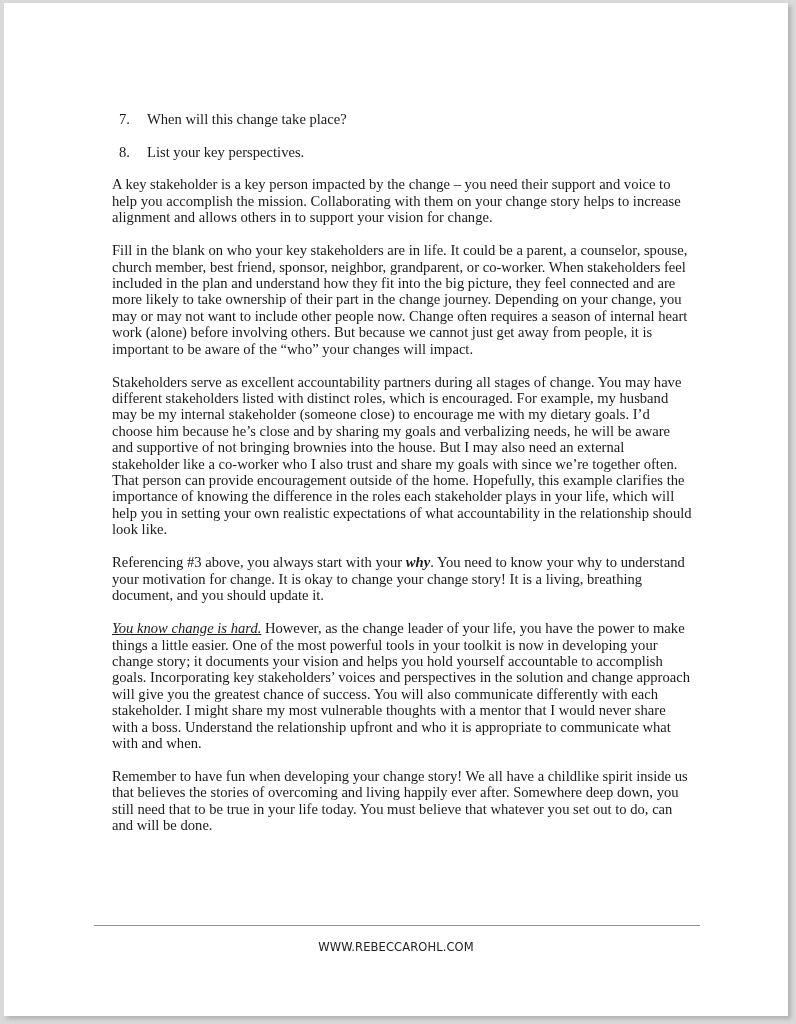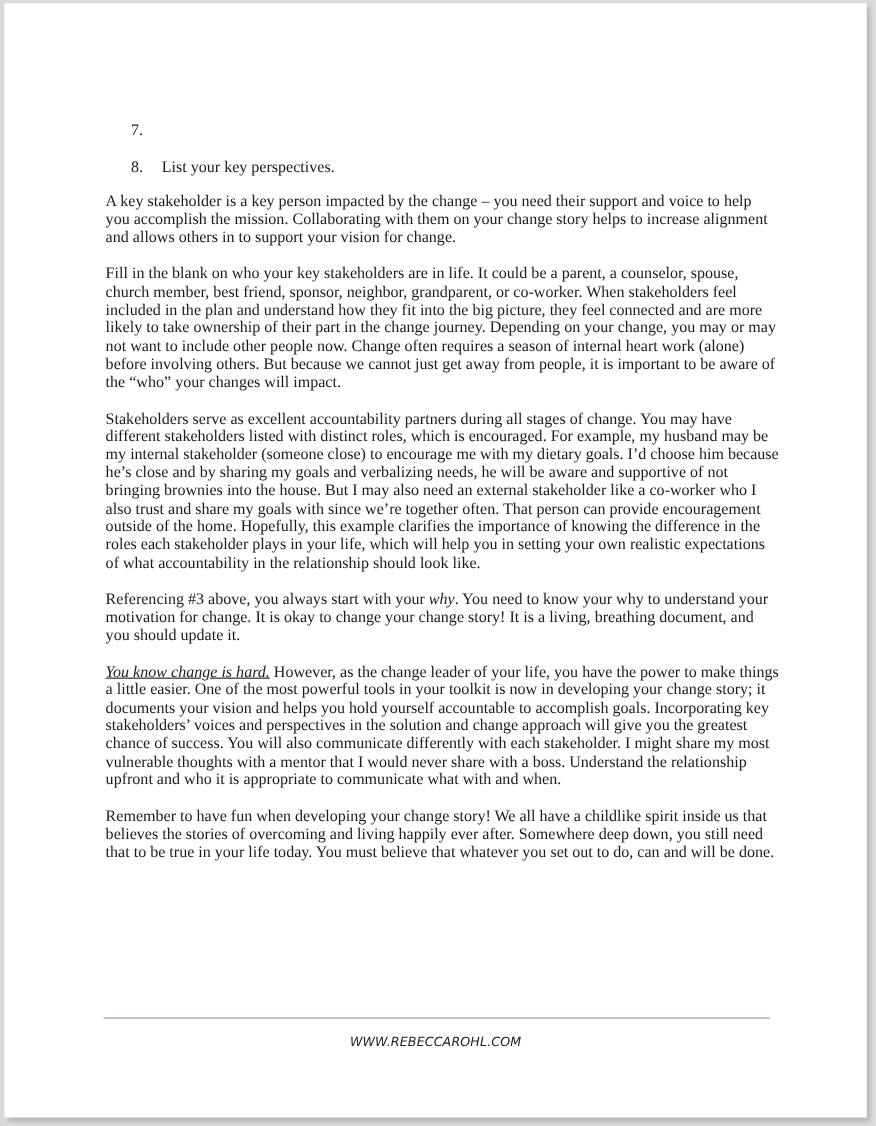--- a/index.html
+++ b/index.html
@@ -42,60 +42,60 @@
     }
     .list-num {
       width: 24px;
       padding-left: 23px;
       flex: 0 0 auto;
     }
     .list-text {
       padding-left: 4px;
     }
     .para {
-      margin: 0;
+      margin: 16px;
     }
     .list {
       margin-bottom: 15px;
     }
     .para + .para {
       margin-top: 16.6px;
     }
     .para em { font-style: italic; text-decoration: underline; }
-    .para strong.emph { font-style: italic; font-weight: normal; }
+    .para strong.emph { font-style: italic; font-weight: bold; }
     .footer-rule {
       position: absolute;
       left: 90px;
       top: 922px;
       width: 606px;
       height: 0;
       border-top: 1px solid #7d95ad;
     }
     .footer-text {
       position: absolute;
       left: 0;
       width: 784px;
       top: 937px;
       text-align: center;
       font-family: "DejaVu Sans", "Liberation Sans", sans-serif;
       font-size: 11.5px;
       letter-spacing: 0.1px;
       color: #222222;
-      font-style: italic;
     }
   </style>
 </head>
 <body>
 
 <div class="page">
   <div class="content">
 
     <div class="list">
       <div class="list-item">
         <span class="list-num">7.</span>
+        <span class="list-text">When will this change take place?</span>
       </div>
       <div class="list-item">
         <span class="list-num">8.</span>
         <span class="list-text">List your key perspectives.</span>
       </div>
     </div>
 
     <p class="para">A key stakeholder is a key person impacted by the change – you need their support and voice to help you accomplish the mission. Collaborating with them on your change story helps to increase alignment and allows others in to support your vision for change.</p>
 
     <p class="para">Fill in the blank on who your key stakeholders are in life. It could be a parent, a counselor, spouse, church member, best friend, sponsor, neighbor, grandparent, or co-worker. When stakeholders feel included in the plan and understand how they fit into the big picture, they feel connected and are more likely to take ownership of their part in the change journey. Depending on your change, you may or may not want to include other people now. Change often requires a season of internal heart work (alone) before involving others. But because we cannot just get away from people, it is important to be aware of the “who” your changes will impact.</p>

